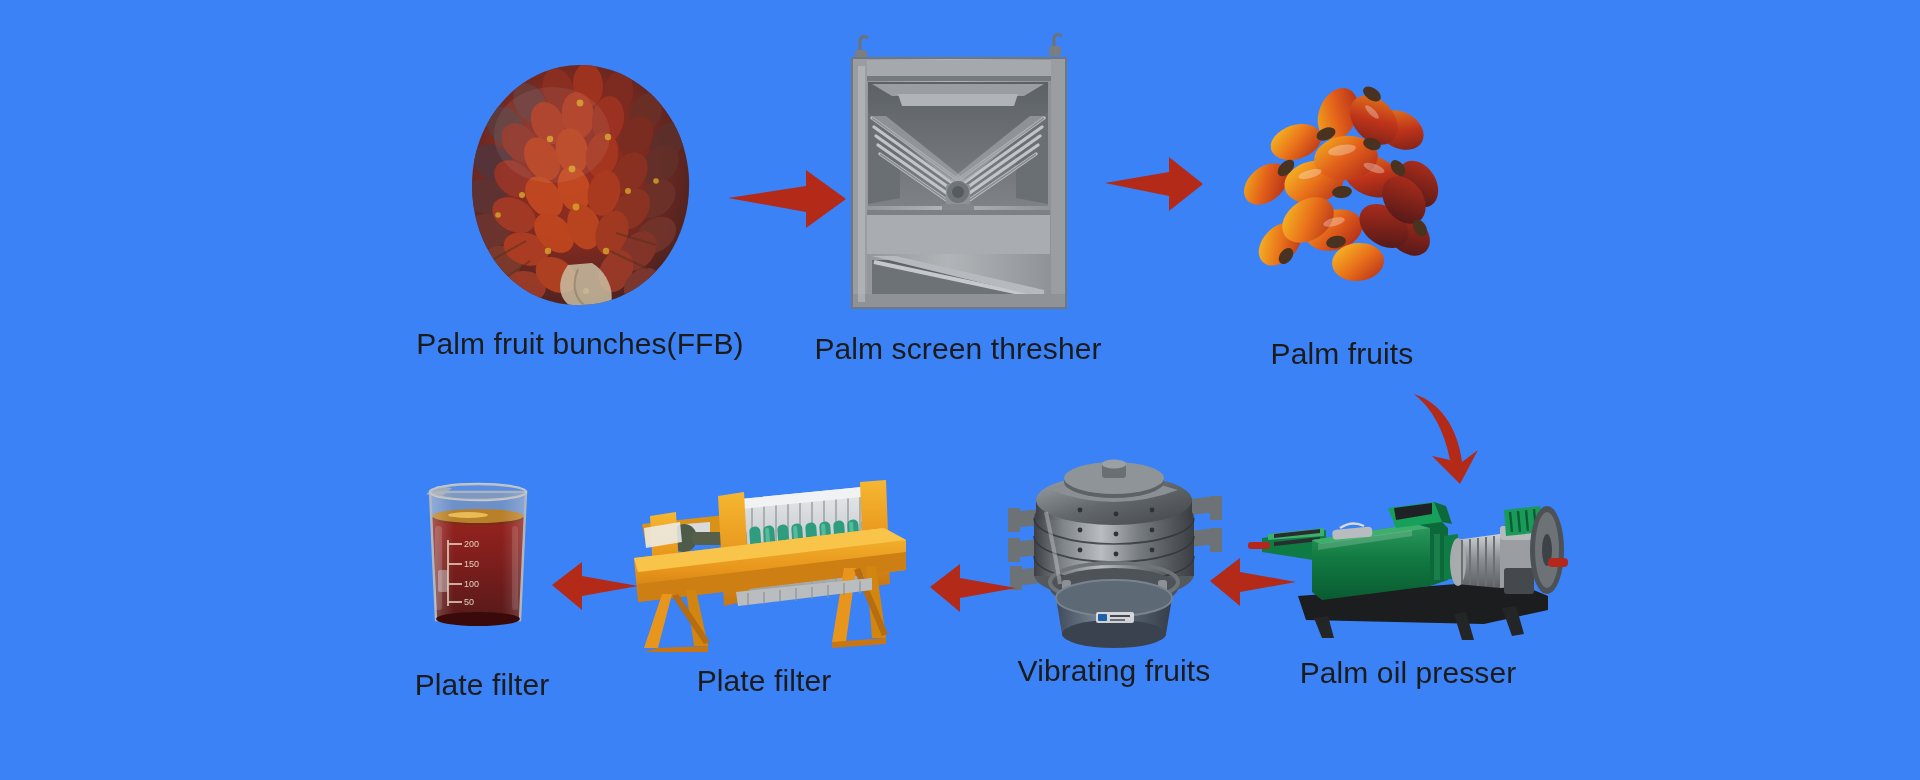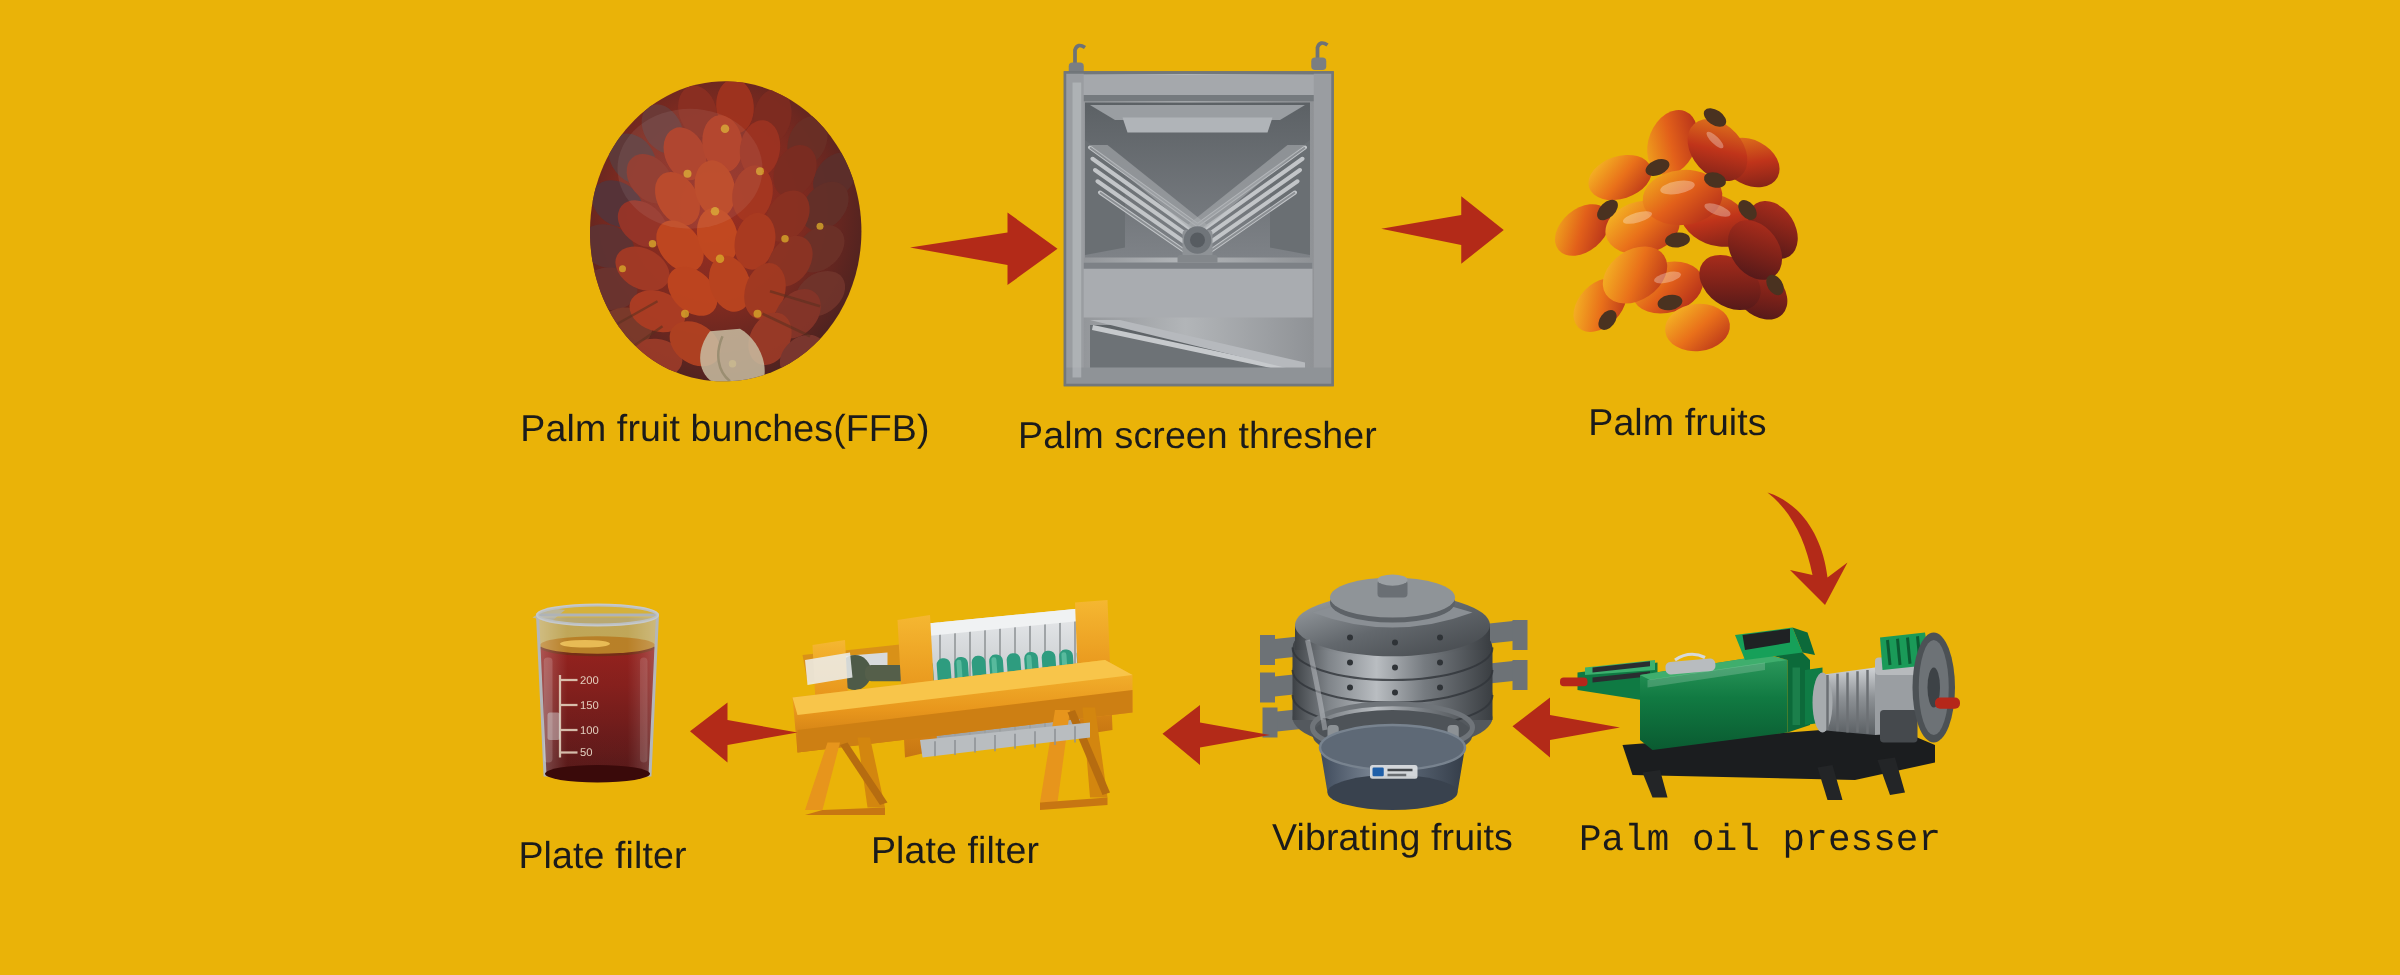--- a/index.html
+++ b/index.html
@@ -12,21 +12,21 @@
     height: 780px;
     overflow: hidden;
     font-family: "Liberation Sans", sans-serif;
     position: relative;
   }
   #flow-canvas {
     position: absolute;
     left: 0; top: 0;
     width: 1920px;
     height: 780px;
-    background: #eab308;
+    background: #3b82f6;
   }
   .node {
     position: absolute;
   }
   .node-art {
     position: absolute;
     left: 0; top: 0;
   }
   .node-label {
     position: absolute;
@@ -279,21 +279,21 @@
       </g>
 
       <g fill="#ffffff" opacity="0.3">
         <ellipse cx="120" cy="92" rx="14" ry="5" transform="rotate(-10 120 92)"></ellipse>
         <ellipse cx="88" cy="116" rx="12" ry="4" transform="rotate(-16 88 116)"></ellipse>
         <ellipse cx="152" cy="110" rx="11" ry="4" transform="rotate(20 152 110)"></ellipse>
         <ellipse cx="112" cy="164" rx="11" ry="4" transform="rotate(-14 112 164)"></ellipse>
         <ellipse cx="150" cy="54" rx="9" ry="3" transform="rotate(44 150 54)"></ellipse>
       </g>
     </svg>
-    <div class="node-label" style="left:-130px; top:264px; width:500px;">Palm fruits</div>
+    <div class="node-label" style="left:-130px; top:279px; width:500px;">Palm fruits</div>
   </div>
 
   <div class="arrow" style="left:1408px; top:388px;">
     <svg width="100" height="98" viewBox="0 0 100 98">
       <path d="M6 6 C32 14 50 40 54 74 L70 62 L52 96 L24 68 L42 72 C36 42 24 20 6 6 Z" fill="#b32a18"></path>
     </svg>
   </div>
 
   <div class="node" style="left:1248px; top:484px; width:320px; height:162px;">
     <svg class="node-art" width="320" height="162" viewBox="0 0 320 162">
@@ -361,21 +361,21 @@
 
       <ellipse cx="299" cy="66" rx="17" ry="44" fill="#4c5155"></ellipse>
       <ellipse cx="299" cy="66" rx="12" ry="38" fill="#6d7276"></ellipse>
       <ellipse cx="299" cy="66" rx="5" ry="16" fill="#3d4246"></ellipse>
 
       <rect x="0" y="58" width="22" height="7" rx="3" fill="#b5271a"></rect>
       <rect x="300" y="74" width="20" height="9" rx="4" fill="#b5271a"></rect>
 
       <path d="M70 60 L164 46 L164 52 L70 66 Z" fill="#ffffff" opacity="0.18"></path>
     </svg>
-    <div class="node-label" style="left:-80px; top:172px; width:480px;font-family:Liberation Mono, monospace;">Palm oil presser</div>
+    <div class="node-label" style="left:-80px; top:172px; width:480px;">Palm oil presser</div>
   </div>
 
   <div class="arrow" style="left:1210px; top:556px;">
     <svg width="86" height="52" viewBox="0 0 86 52">
       <path d="M86 26 L30 36 L30 50 L0 25 L30 2 L30 16 Z" fill="#b32a18"></path>
     </svg>
   </div>
 
   <div class="node" style="left:1004px; top:456px; width:224px; height:190px;">
     <svg class="node-art" width="224" height="190" viewBox="0 0 224 190">

